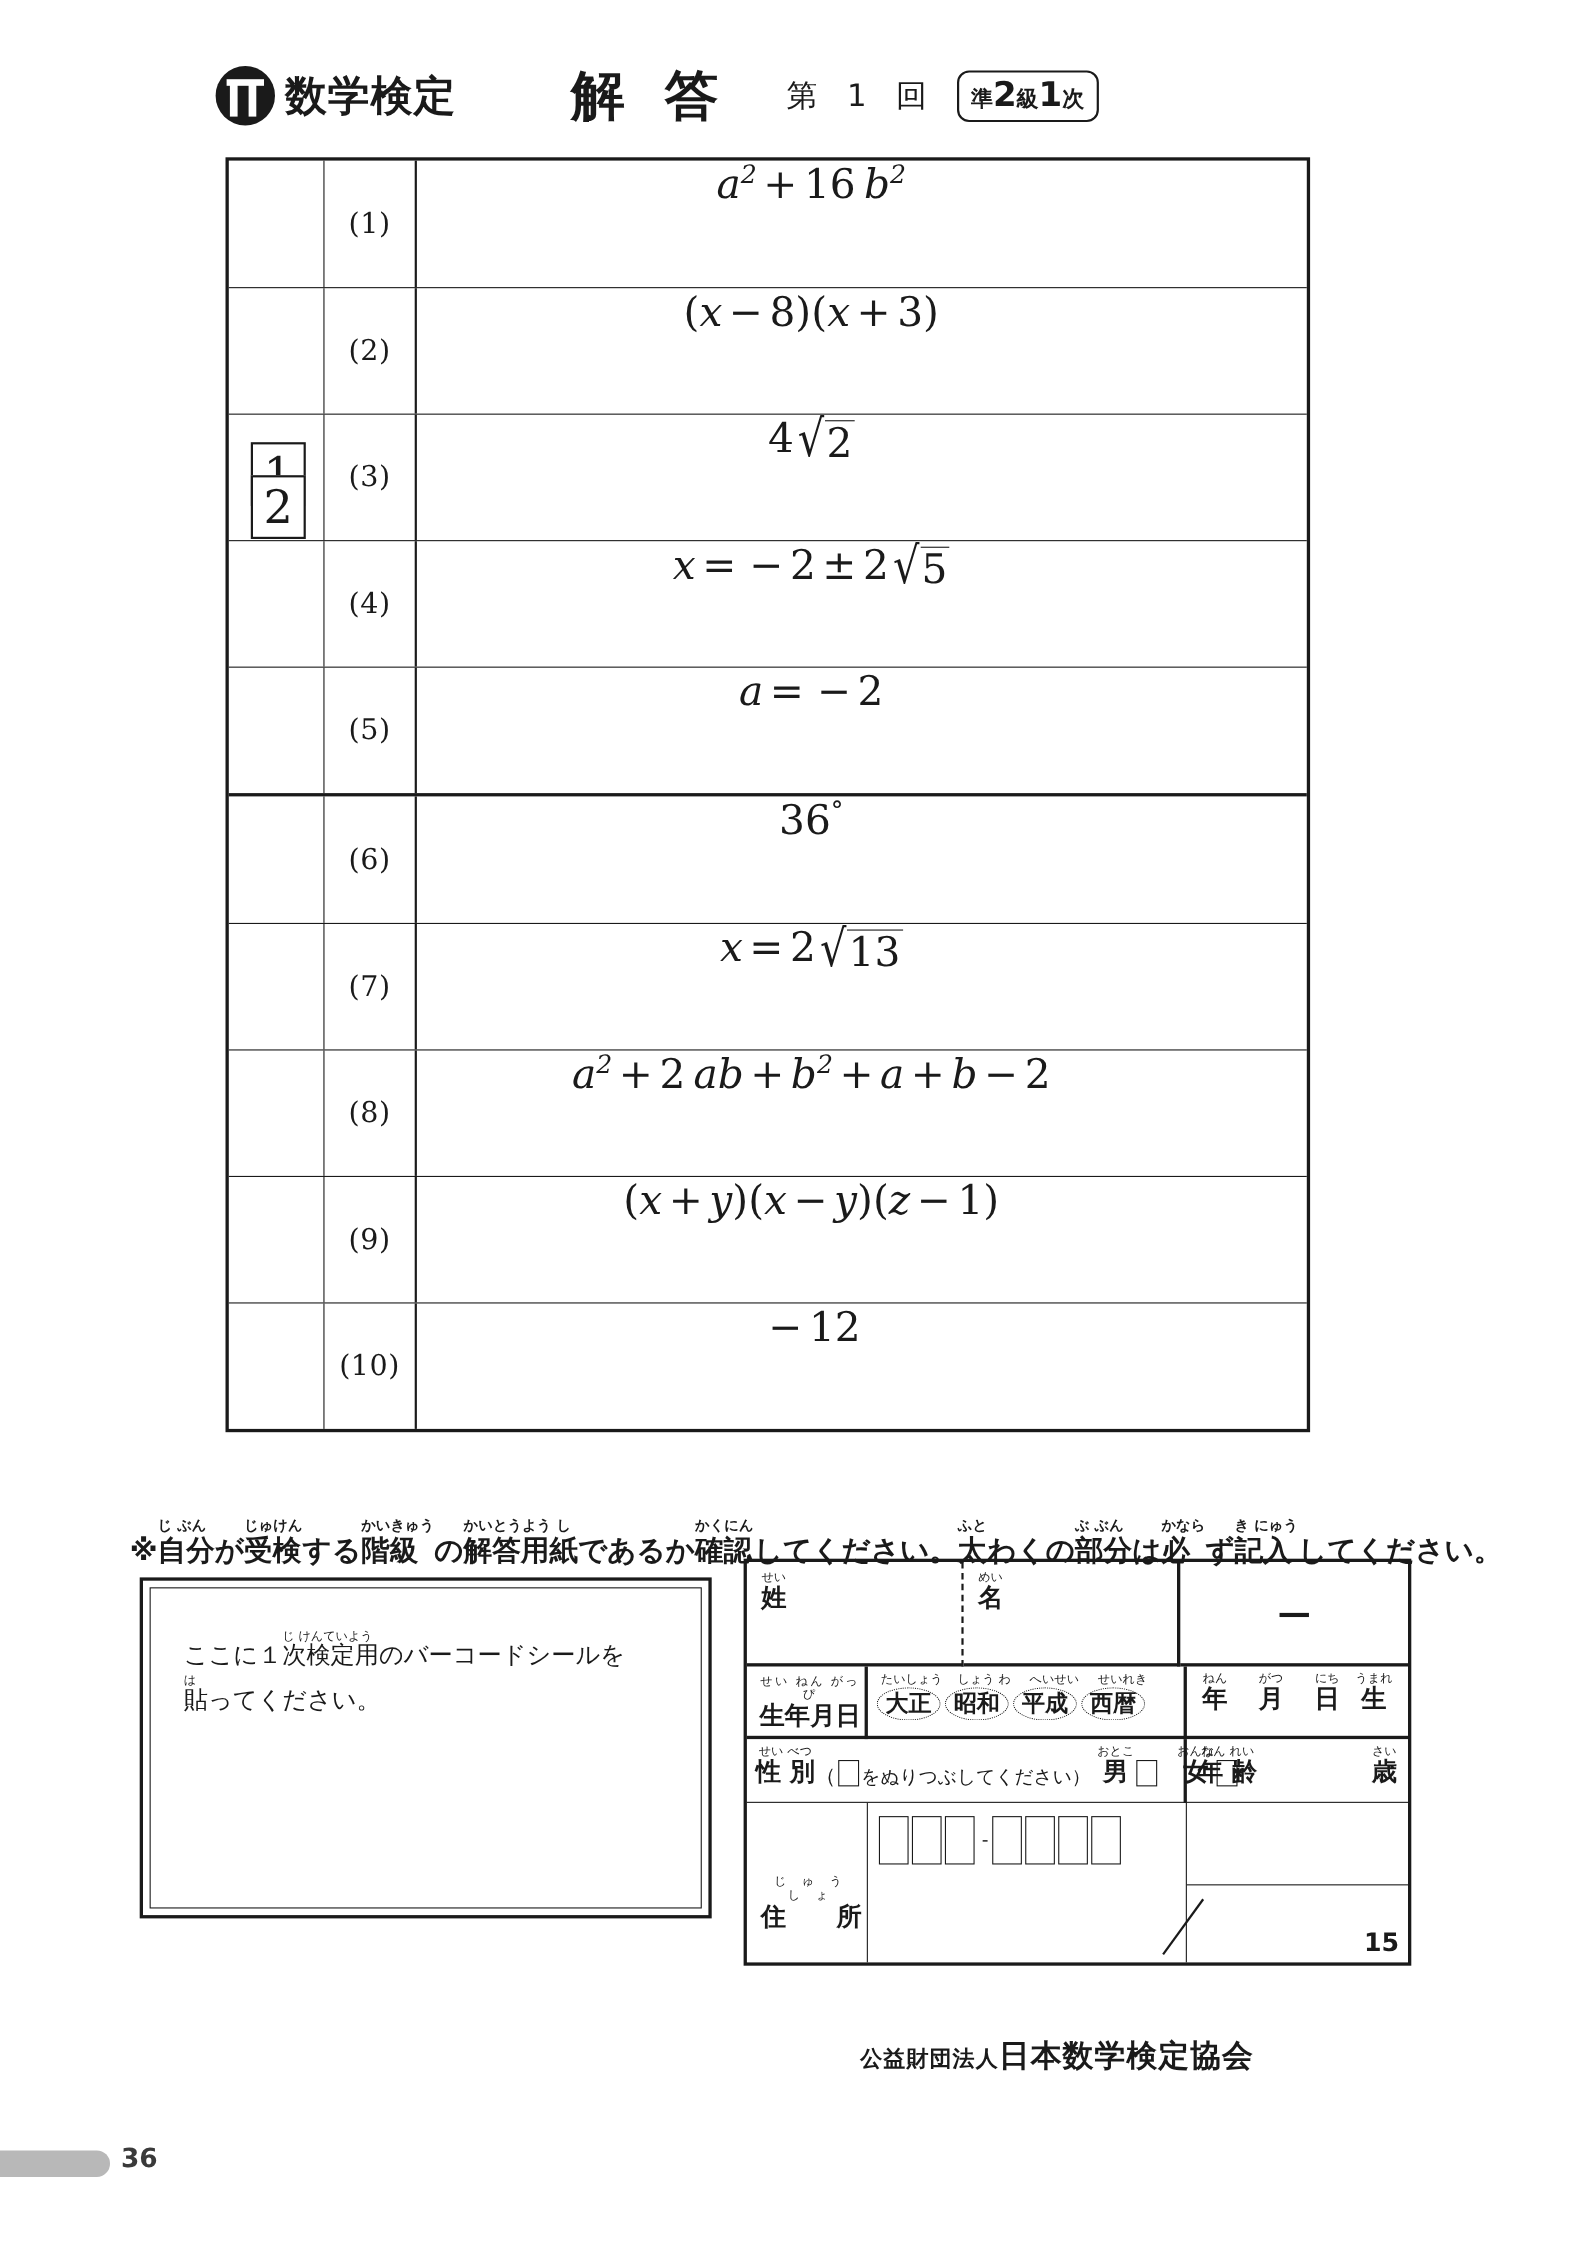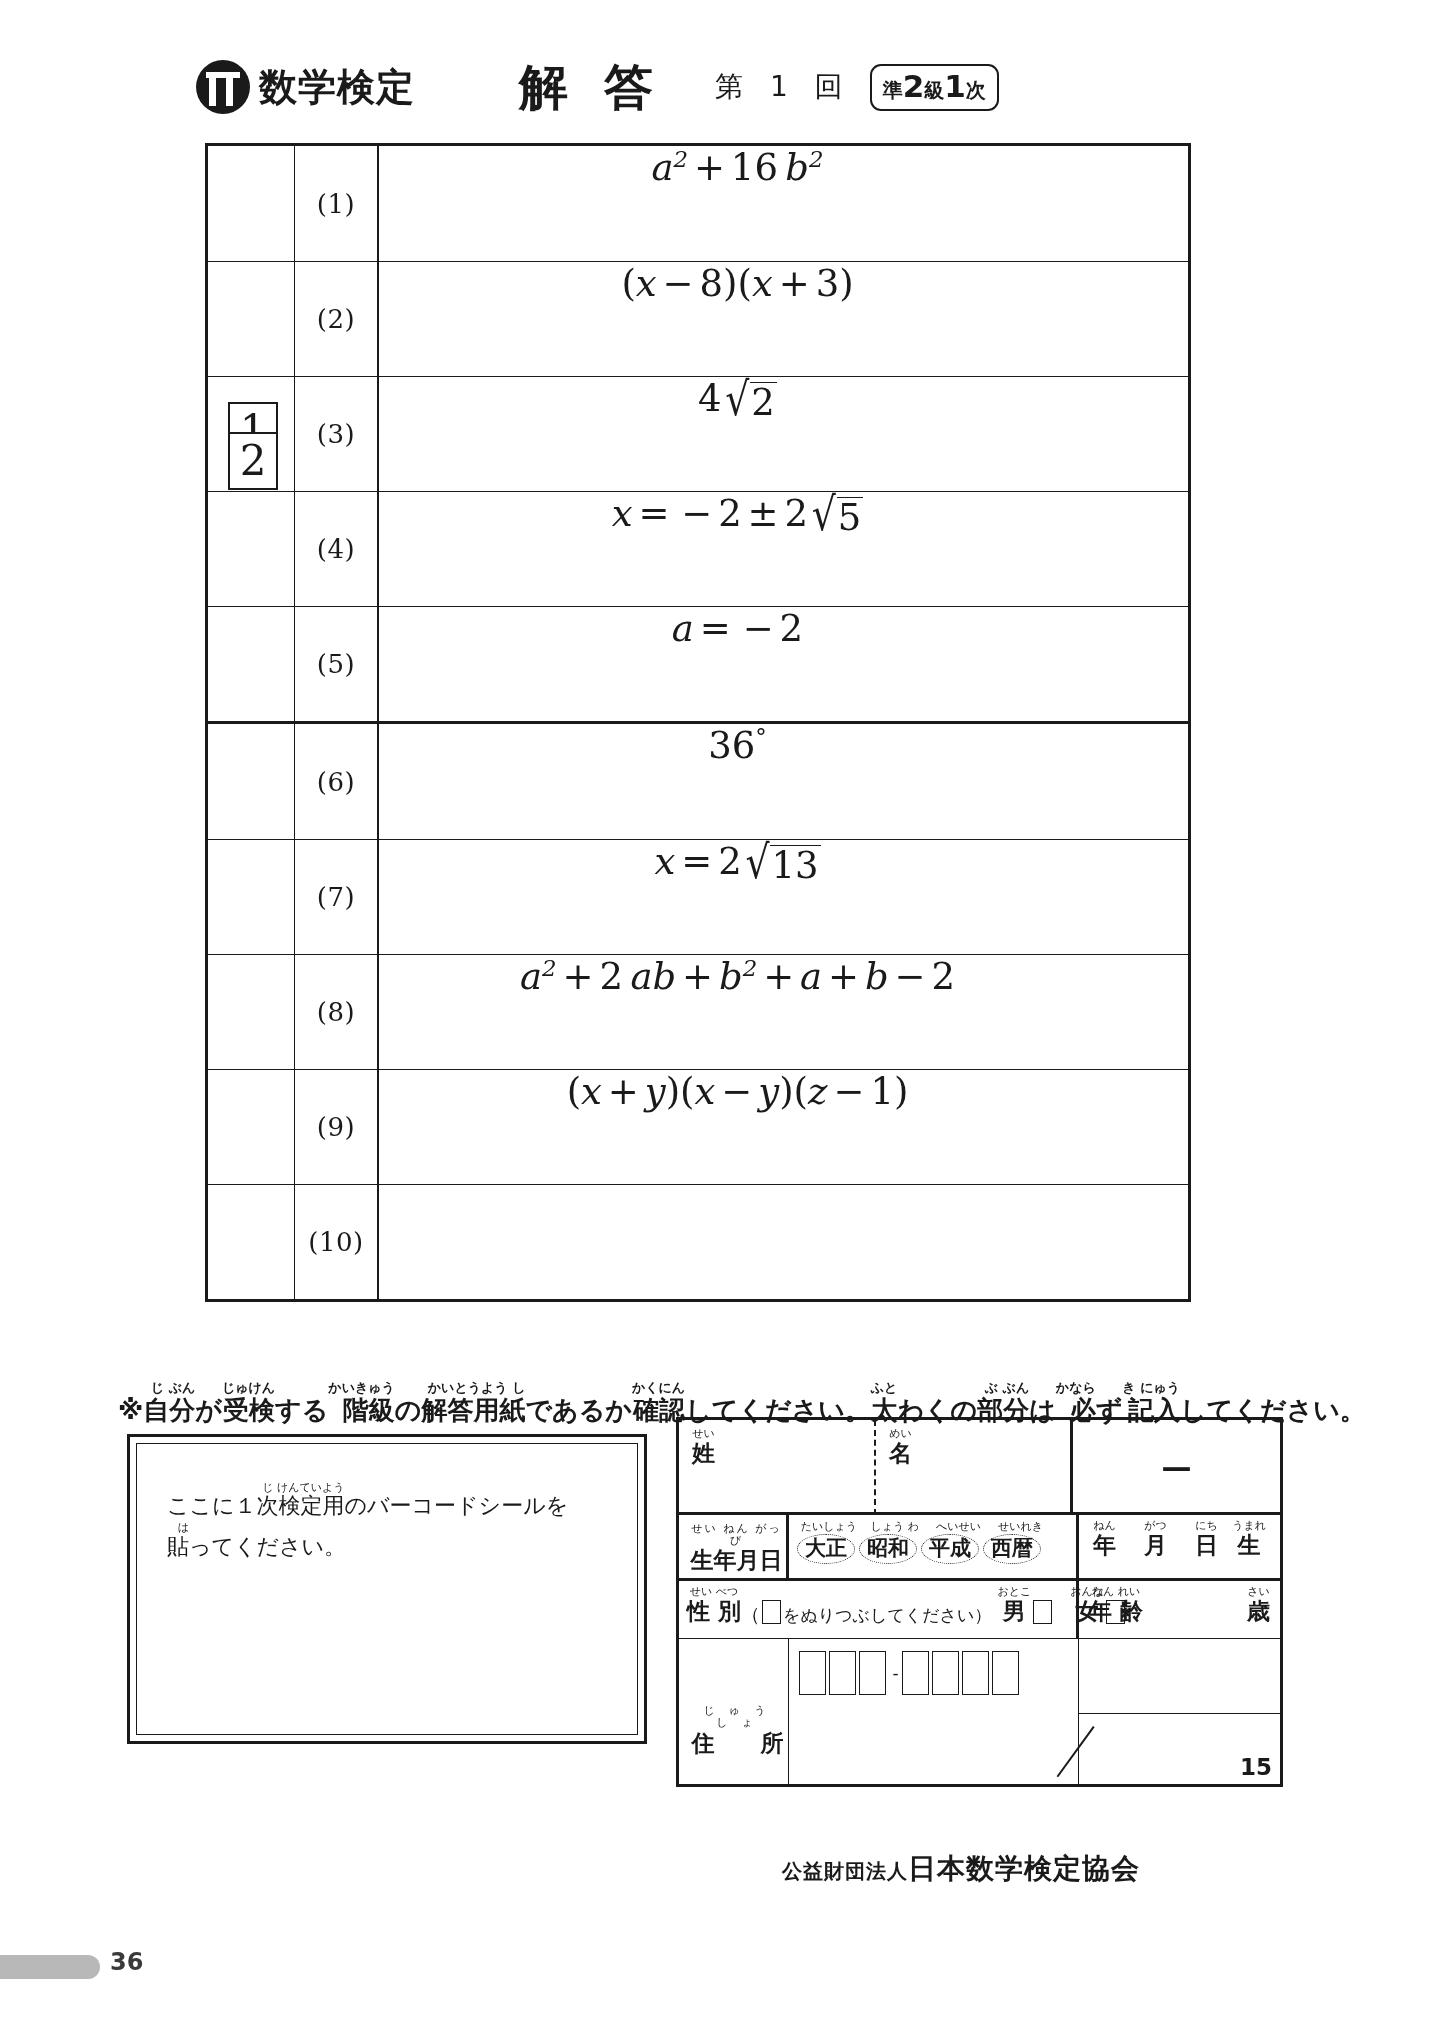--- a/index.html
+++ b/index.html
@@ -202,21 +202,21 @@
   .notice {
     position: absolute;
     left: 118px;
     top: 1381px;
     width: 1240px;
     height: 52px;
     white-space: nowrap;
   }
   .ruby {
     display: inline-block;
-    text-align: right;
+    text-align: left;
     vertical-align: bottom;
     line-height: 1;
   }
   .ruby .rt {
     display: block;
     font-size: 13px;
     font-weight: bold;
     letter-spacing: 0;
     line-height: 1.05;
     margin-bottom: 1px;
@@ -487,20 +487,23 @@
         <div class="col-group"></div>
         <div class="col-num">(9)</div>
         <div class="col-ans">
           <span class="m">(<span class="mi">x</span><span class="op">+</span><span class="mi">y</span>)(<span class="mi">x</span><span class="op">−</span><span class="mi">y</span>)(<span class="mi">z</span><span class="op">−</span>1)</span>
         </div>
       </div>
 
       <div class="grow">
         <div class="col-group"></div>
         <div class="col-num">(10)</div>
+        <div class="col-ans">
+          <span class="m"><span class="op">−</span>12</span>
+        </div>
       </div>
     </div>
   </div>
 
   <div class="notice">
     <span class="plain">※</span><span id="notice-segments"><span class="ruby"><span class="rt">じ ぶん</span><span class="rb">自分</span></span><span class="plain">が</span><span class="ruby"><span class="rt">じゅけん</span><span class="rb">受検</span></span><span class="plain">する</span><span class="ruby"><span class="rt">かいきゅう</span><span class="rb">階級</span></span><span class="plain">の</span><span class="ruby"><span class="rt">かいとうよう し</span><span class="rb">解答用紙</span></span><span class="plain">であるか</span><span class="ruby"><span class="rt">かくにん</span><span class="rb">確認</span></span><span class="plain">してください。</span><span class="ruby"><span class="rt">ふと</span><span class="rb">太</span></span><span class="plain">わくの</span><span class="ruby"><span class="rt">ぶ ぶん</span><span class="rb">部分</span></span><span class="plain">は</span><span class="ruby"><span class="rt">かなら</span><span class="rb">必</span></span><span class="plain">ず</span><span class="ruby"><span class="rt">き にゅう</span><span class="rb">記入</span></span><span class="plain">してください。</span></span>
   </div>
 
   <div class="barcode-box">
     <div class="barcode-inner">

